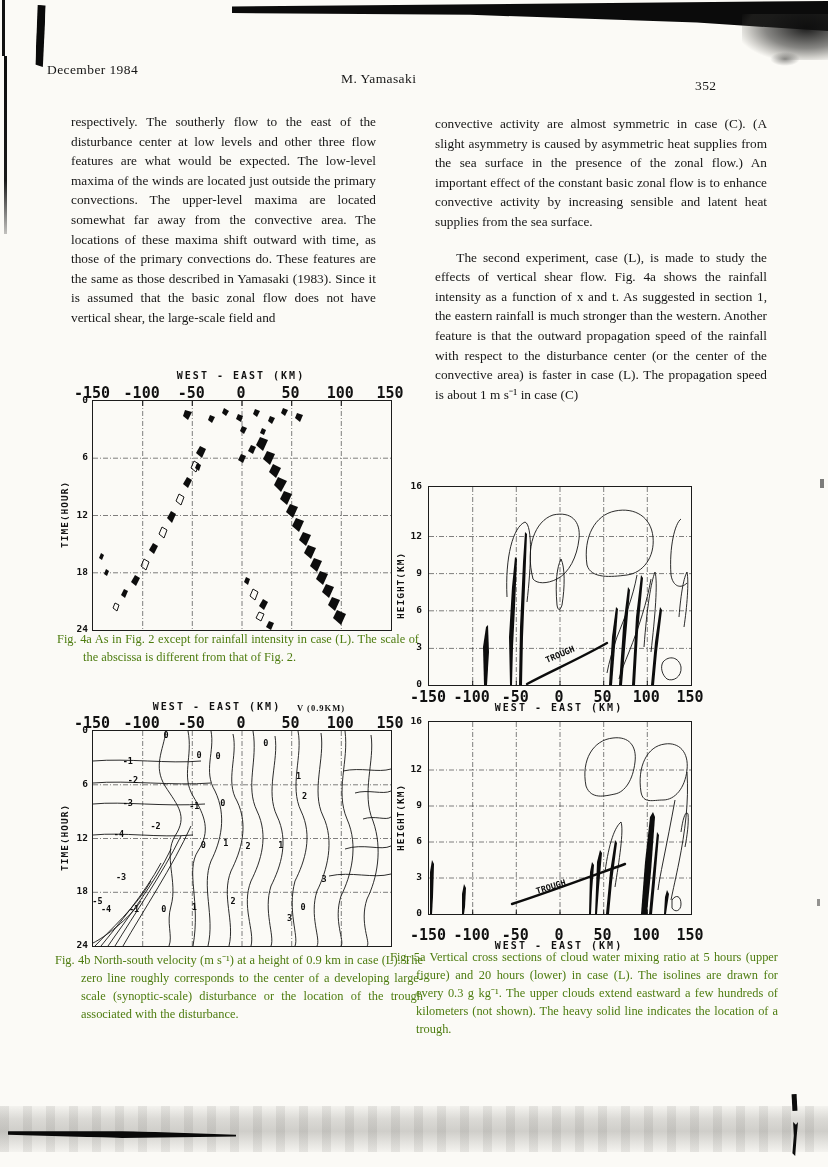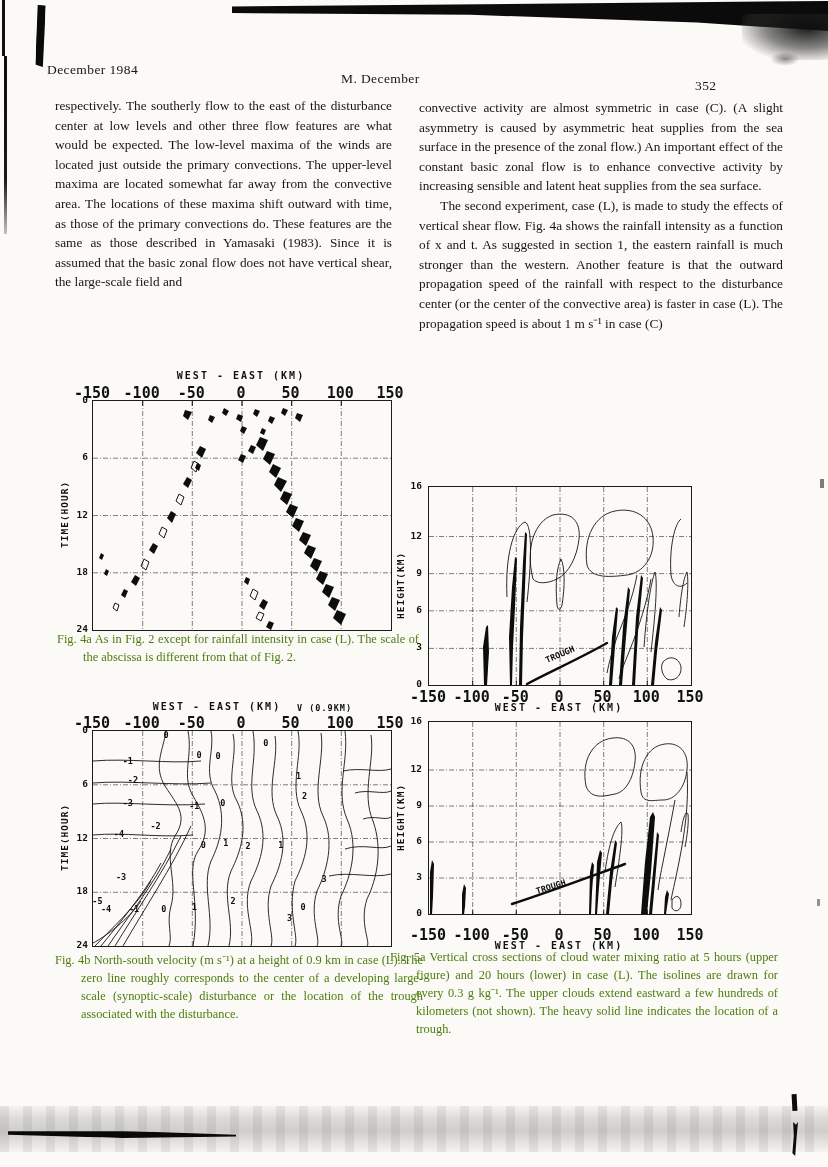--- a/index.html
+++ b/index.html
@@ -2,21 +2,21 @@
 <html><head>
 <meta charset="utf-8">
 <style>
   html,body{margin:0;padding:0;background:#e8e6e0;}
   #page{position:relative;width:828px;height:1167px;background:#fbfaf6;overflow:hidden;
         font-family:"Liberation Serif",serif;color:#161616;}
   
   .hdr{position:absolute;font-size:13.5px;letter-spacing:.4px;}
   
   .col{position:absolute;text-align:justify;font-size:13.3px;line-height:19.6px;}
-  .col p{margin:0;}
+  .col p{margin:16px;}
   .col p.indent{text-indent:1.6em;}
   
   .fig{position:absolute;font-family:"DejaVu Sans Mono",monospace;margin-top:8px;}
   .plot{position:absolute;border:1.3px solid #1c1c1c;background:transparent;}
   .fig-xlabel{position:absolute;font-size:10px;font-weight:bold;letter-spacing:2px;text-align:center;color:#111;}
   .fig-xlabel-extra{position:absolute;font-size:8.5px;font-weight:bold;letter-spacing:1px;color:#111;}
   .xtickrow{position:absolute;display:flex;justify-content:space-between;}
   .xtick{width:42px;text-align:center;font-size:15px;font-weight:bold;color:#111;}
   .xtickrow.narrow .xtick{width:40px;}
   .ytickcol{position:absolute;}
@@ -71,21 +71,21 @@
   <div class="art art-ledge"></div>
   <div class="art art-lline"></div>
   <div class="art art-botband"></div>
   <div class="art art-botstreak"></div>
   <div class="art art-rmark1"></div>
   <div class="art art-rmark2"></div>
   <div class="art art-dot1"></div>
   <div class="art art-dot2"></div>
 
   <span class="hdr" style="left:47px;top:62px;position:absolute;">December 1984</span>
-  <span class="hdr" style="left:341px;top:71px;position:absolute;">M. December</span>
+  <span class="hdr" style="left:341px;top:71px;position:absolute;">M. Yamasaki</span>
   <span class="hdr" style="left:695px;top:78px;position:absolute;">352</span>
 
   <div class="col" style="left:55px;top:96px;width:337px;">
     <p>respectively.  The southerly flow to the east of the disturbance center at low levels and other three flow features are what would be expected.  The low-level maxima of the winds are located just outside the primary convections.  The upper-level maxima are located somewhat far away from the convective area.  The locations of these maxima shift outward with time, as those of the primary convections do.  These features are the same as those described in Yamasaki (1983).  Since it is assumed that the basic zonal flow does not have vertical shear, the large-scale field and</p>
   </div>
 
   <div class="col" style="left:419px;top:98px;width:364px;">
     <p>convective activity are almost symmetric in case (C).  (A slight asymmetry is caused by asymmetric heat supplies from the sea surface in the presence of the zonal flow.)  An important effect of the constant basic zonal flow is to enhance convective activity by increasing sensible and latent heat supplies from the sea surface.</p>
     <p class="indent">The second experiment, case (L), is made to study the effects of vertical shear flow.  Fig. 4a shows the rainfall intensity as a function of x and t.  As suggested in section 1, the eastern rainfall is much stronger than the western.  Another feature is that the outward propagation speed of the rainfall with respect to the disturbance center (or the center of the convective area) is faster in case (L).  The propagation speed is about 1 m s⁻¹ in case (C)</p>
   </div>
@@ -187,21 +187,21 @@
           <path class="inkf" d="M176,220 l5,2 l-3,7 l-5,-3 z"></path>
           <path class="inkf" d="M153,176 l4,2 l-2,6 l-4,-3 z"></path>
         </g>
       </svg>
     </div>
   </div>
   <div class="caption" style="left:57px;top:630px;width:336px;">Fig. 4a  As in Fig. 2 except for rainfall intensity in case (L).  The scale of the abscissa is different from that of Fig. 2.</div>
 
   <div class="fig" style="left:55px;top:693px;width:340px;height:262px;">
     <div class="fig-xlabel" style="left:37px;top:0;width:250px;">WEST - EAST (KM)</div>
-    <div class="fig-xlabel-extra" style="left:242px;top:2px;">V (0.9KM)</div>
+    <div class="fig-xlabel-extra" style="left:242px;top:2px;font-family:Liberation Serif, serif;">V (0.9KM)</div>
     <div class="xtickrow" style="left:16px;top:13px;width:340px;">
 
     <span class="xtick">-150</span>
         <span class="xtick">-100</span>
         <span class="xtick">-50</span>
         <span class="xtick">0</span>
         <span class="xtick">50</span>
         <span class="xtick">100</span>
         <span class="xtick">150</span>
       </div>

